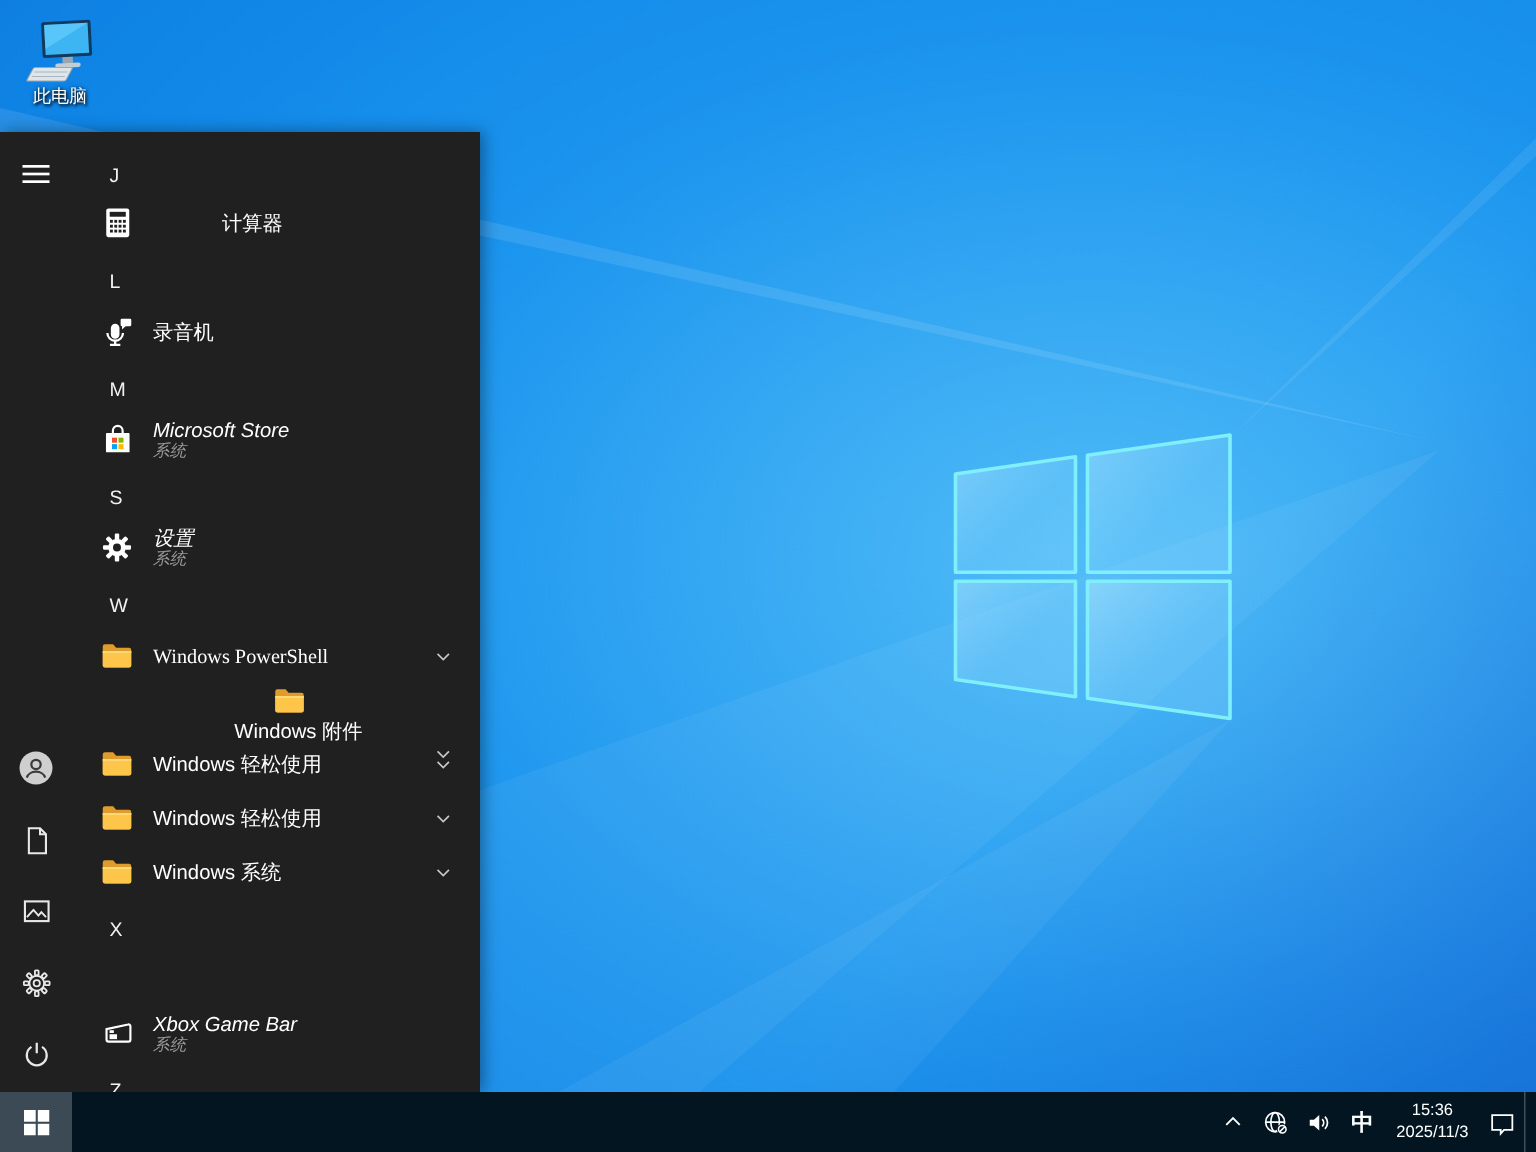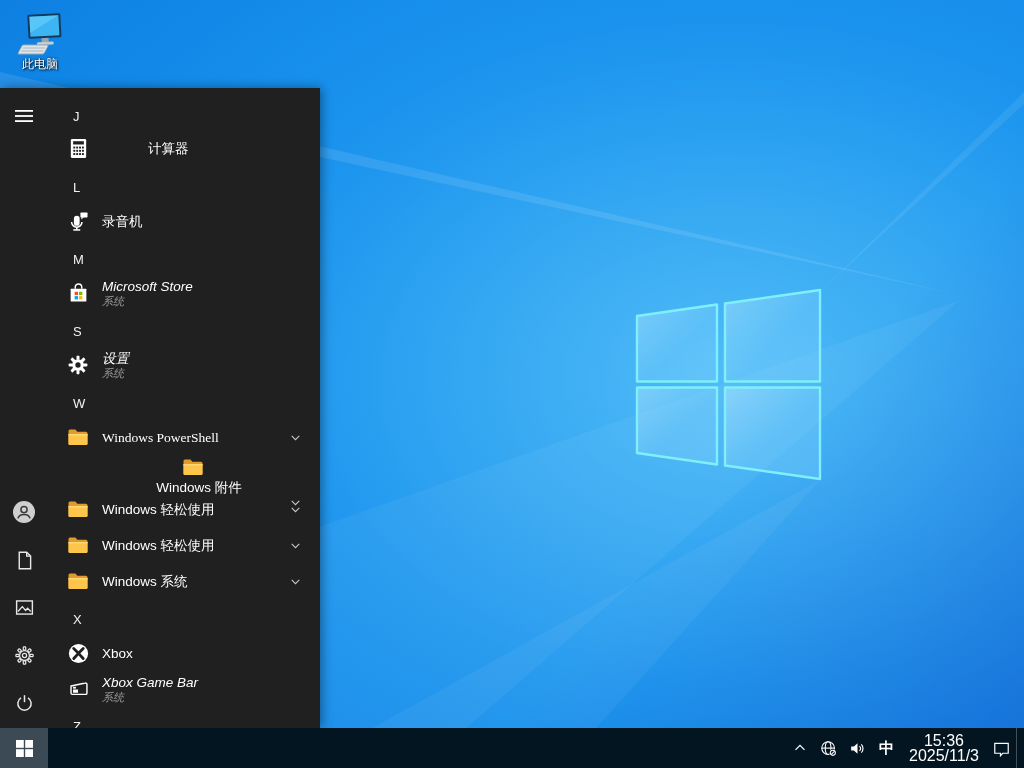--- a/index.html
+++ b/index.html
@@ -45,21 +45,21 @@
 
   
   .taskbar {
     position:absolute; left:0; bottom:0; width:1024px; height:40px;
     background:#031520; z-index:10; display:flex; align-items:stretch;
   }
   .start-btn { width:48px; height:40px; background:#3b4a54; display:flex; align-items:center; justify-content:center; cursor:pointer; }
   .tray { position:absolute; right:0; top:0; height:40px; display:flex; align-items:center; }
   .tray-btn { height:40px; display:flex; align-items:center; justify-content:center; cursor:pointer; padding:0 5px; }
   .ime { color:#fff; font-size:15px; font-weight:bold; padding:0 7px; }
-  .clock { color:#fff; text-align:center; font-size:16px; line-height:15px; padding:0 8px; cursor:pointer; }
+  .clock { color:#fff; text-align:center; font-size:11px; line-height:15px; padding:0 8px; cursor:pointer; }
   .show-desktop { width:8px; height:40px; border-left:1px solid rgba(255,255,255,0.25); cursor:pointer; }
 </style>
 </head>
 <body>
 
 <div class="desktop">
   <svg class="wallpaper-svg" width="1024" height="768" viewBox="0 0 1024 768">
     <defs>
       <linearGradient id="pane" x1="0" y1="0" x2="1" y2="1">
         <stop offset="0" stop-color="rgba(210,245,255,0.40)"></stop>
@@ -340,31 +340,20 @@
         </span>
         <span class="chev">
           <svg width="13" height="13" viewBox="0 0 24 24">
             <polyline points="5,9 12,16 19,9" fill="none" stroke="#c8c8c8" stroke-width="2"></polyline>
           </svg>
         </span>
       </div>
       <div class="row header" style="top: 513px;">
         <span>X</span>
       </div>
-      <div class="row item" style="top: 547px;">
-        <span class="app-ico">
-          <svg width="23" height="23" viewBox="0 0 24 24">
-            <circle cx="12" cy="12" r="10" fill="#fff"></circle>
-            <path d="M7 6.8 C9.5 9 14.5 14.6 16.9 17.3 M16.9 6.8 C14.5 9 9.5 14.6 7.1 17.3" fill="none" stroke="#202020" stroke-width="3" stroke-linecap="round"></path>
-          </svg>
-        </span>
-        <span class="texts">
-          <span class="title">Xbox</span>
-        </span>
-      </div>
       <div class="row item twoline" style="top: 581px;">
         <span class="app-ico">
           <svg width="23" height="23" viewBox="0 0 24 24">
             <path d="M4.2 8.4 L19.2 5.2 a1.3 1.3 0 0 1 1.6 1.3 V15.8 a1.3 1.3 0 0 1 -1.3 1.3 H5.7 a1.5 1.5 0 0 1 -1.5 -1.5 z" fill="none" stroke="#fff" stroke-width="1.5"></path>
             <rect x="6.3" y="12" width="5.2" height="3.4" fill="#fff"></rect>
             <rect x="6.3" y="9.2" width="3" height="1.9" fill="#fff"></rect>
           </svg>
         </span>
         <span class="texts">
           <span class="title">Xbox Game Bar</span>

